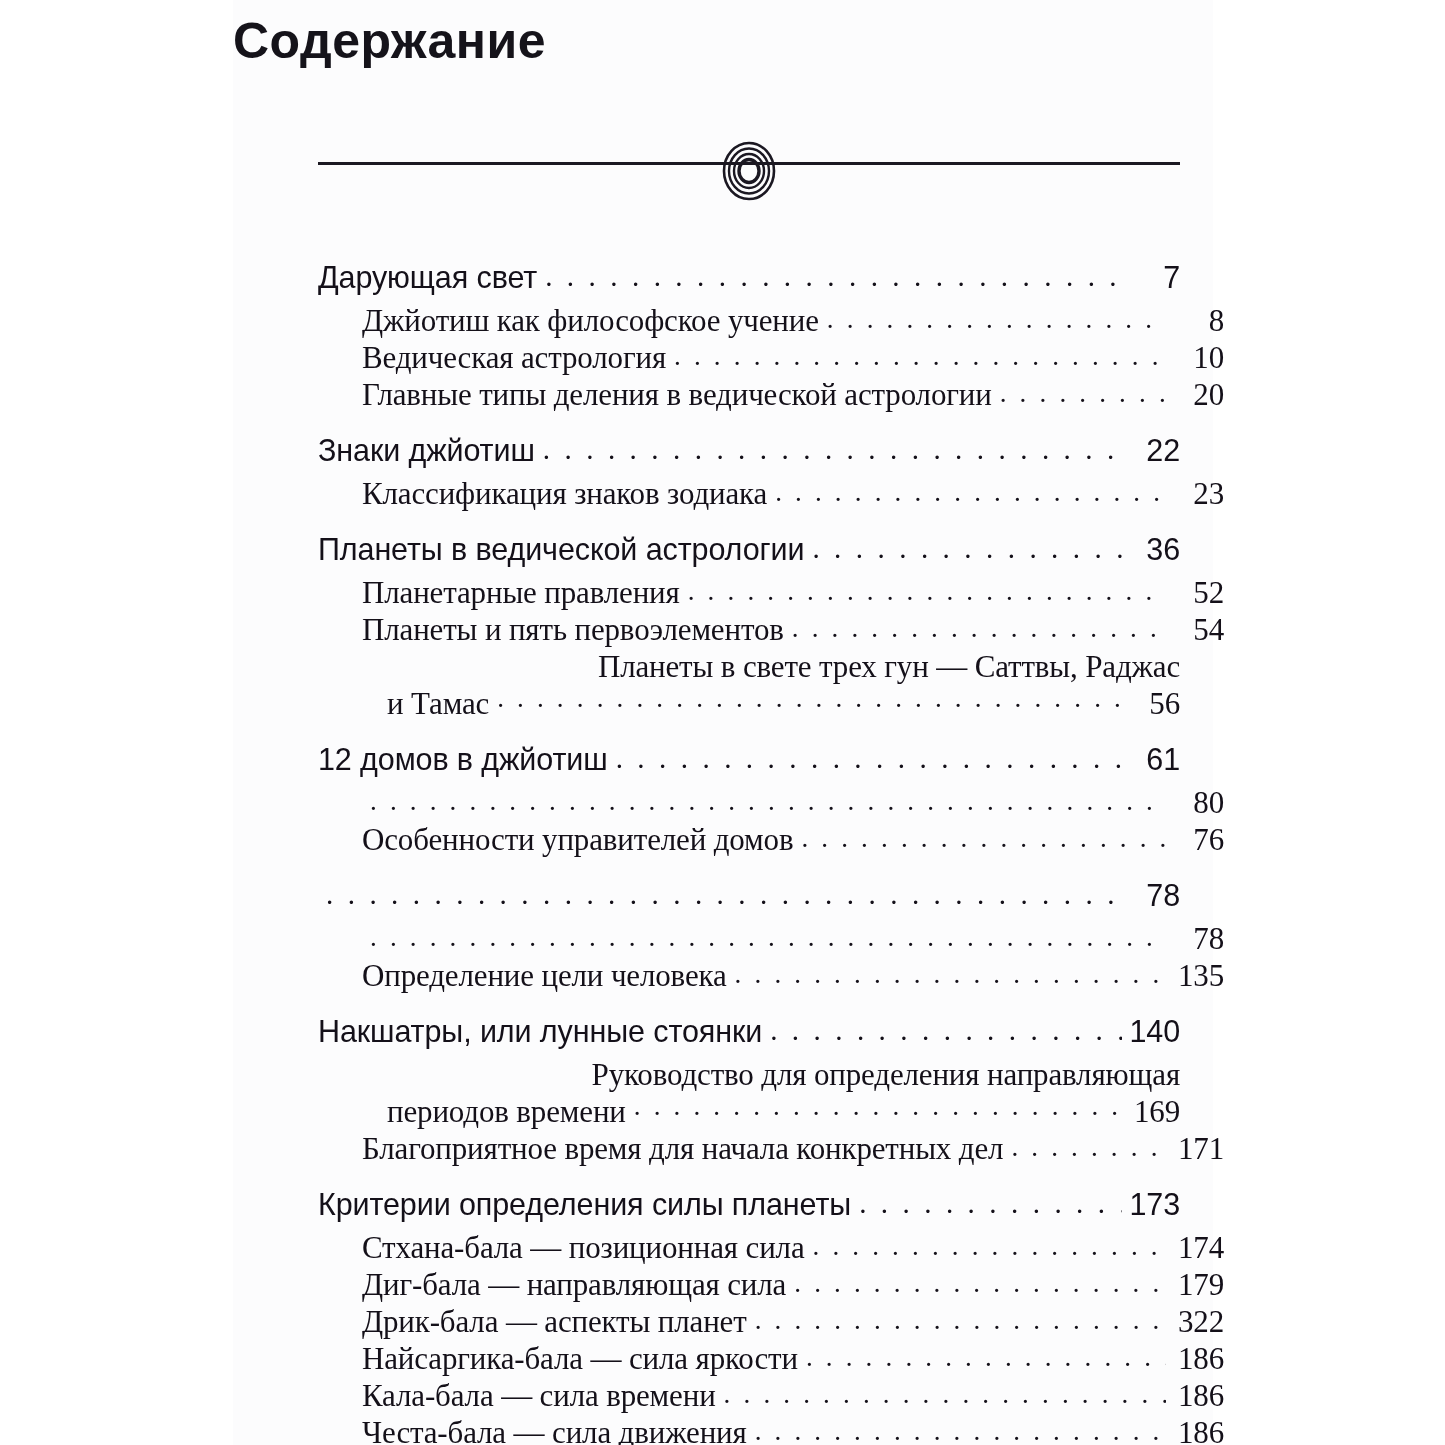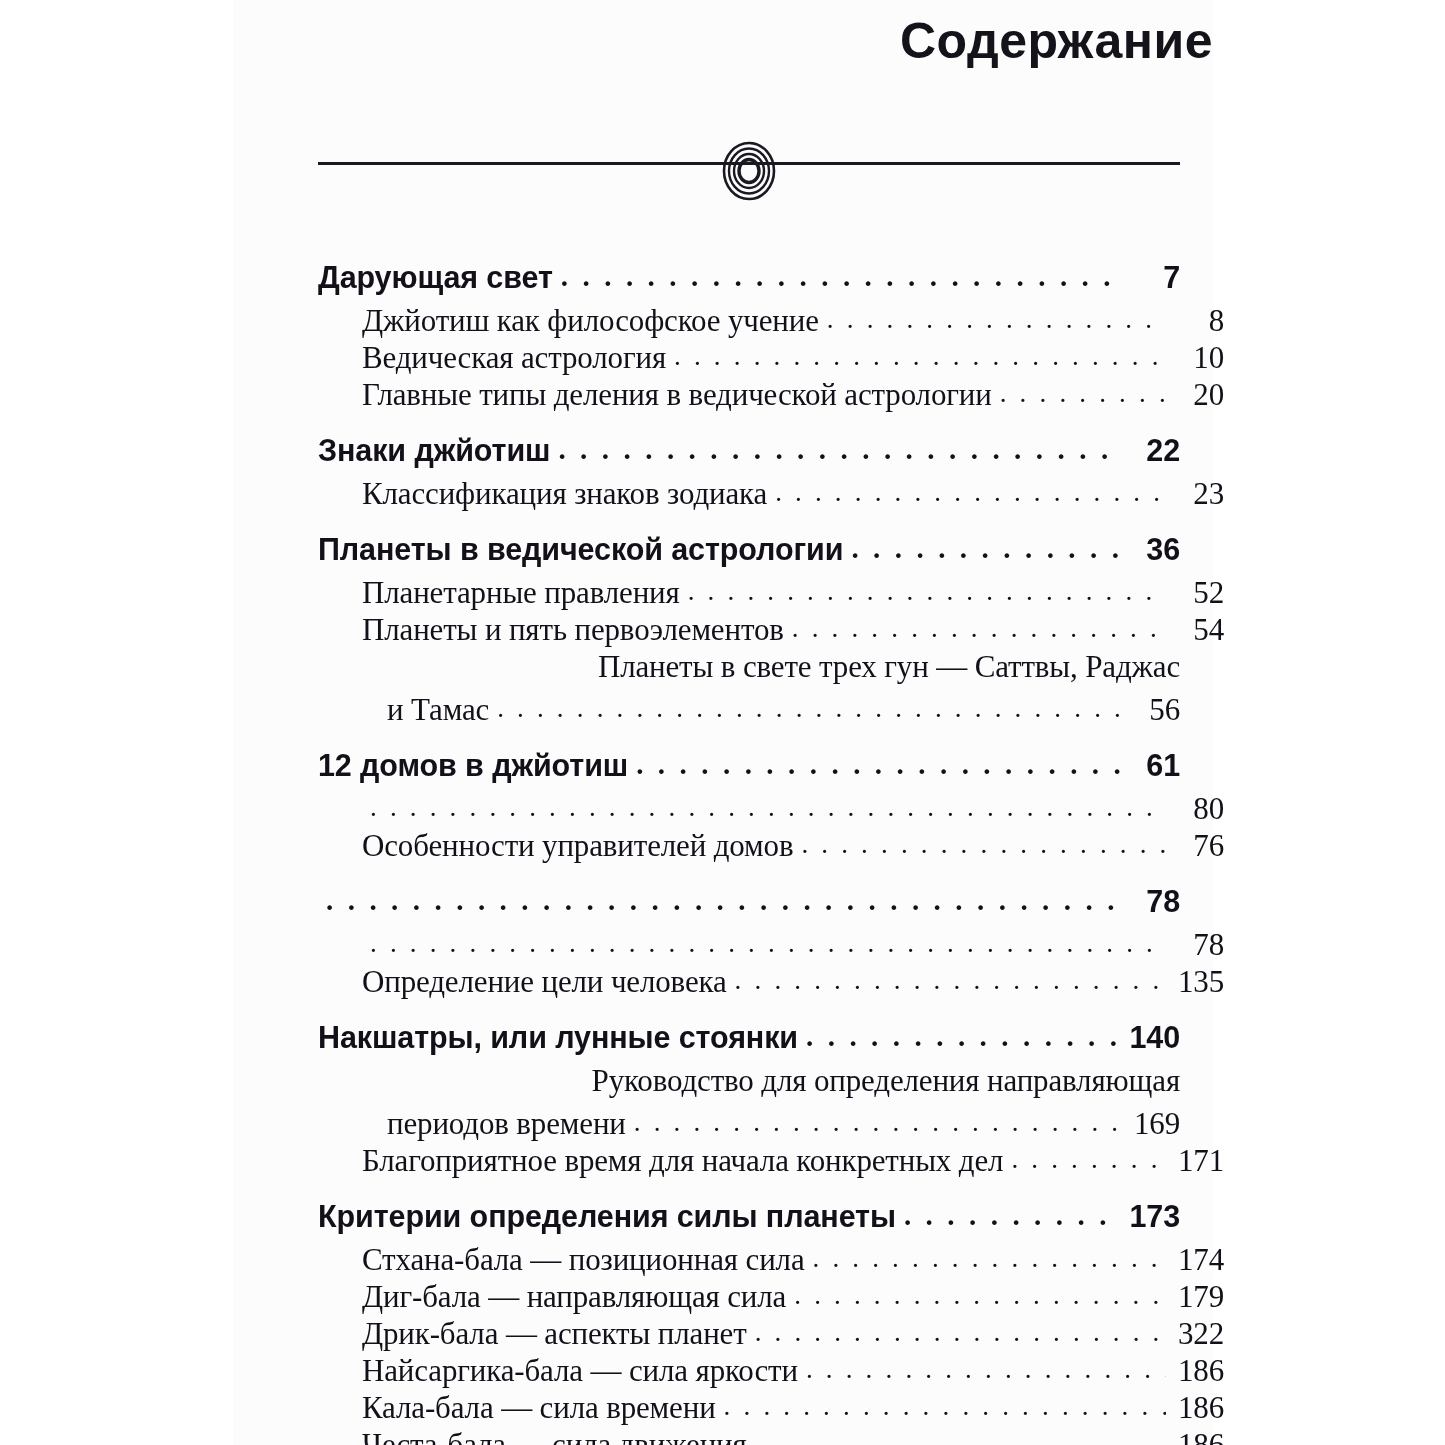--- a/index.html
+++ b/index.html
@@ -24,21 +24,21 @@
     height: 1445px;
     background: #fcfcfd;
   }
 
   
   .page-title {
     position: absolute;
     left: 233px;
     top: 12px;
     width: 980px;
-    text-align: right;
+    text-align: left;
     font-family: "Liberation Sans", "DejaVu Sans", sans-serif;
     font-weight: bold;
     font-size: 50px;
     letter-spacing: 0.5px;
     color: #15131a;
   }
 
   
   .ornament-row {
     position: absolute;
@@ -103,21 +103,21 @@
   }
   .entry .pageno {
     flex: 0 0 auto;
     text-align: right;
     font-variant-numeric: lining-nums;
   }
 
   
   .level1 {
     font-family: "Liberation Sans", "DejaVu Sans", sans-serif;
-    font-weight: bold;
+    font-weight: normal;
     font-size: 30.5px;
     margin-bottom: 12px;
     letter-spacing: -0.1px;
   }
   .level1 .pageno {
     min-width: 56px;
   }
   .level1 .leader {
     font-family: "Liberation Serif", serif;
     font-size: 29px;
@@ -147,27 +147,26 @@
     color: #141019;
   }
   .entry-wrap .first-line {
     white-space: nowrap;
     line-height: 1.0;
     margin-bottom: 6px;
     text-align: right;
   }
   .entry-wrap .second-line {
     display: flex;
-    align-items: flex-end;
+    align-items: flex-start;
     width: 100%;
     line-height: 1.0;
     white-space: nowrap;
     padding-left: 25px;
     box-sizing: border-box;
-    margin-top: 12px;
   }
   .entry-wrap .second-line .label { flex: 0 0 auto; }
   .entry-wrap .second-line .leader {
     flex: 1 1 auto;
     overflow: hidden;
     margin: 0 2px 0 8px;
     letter-spacing: 3.2px;
     font-size: 27px;
     position: relative;
     top: -3px;

